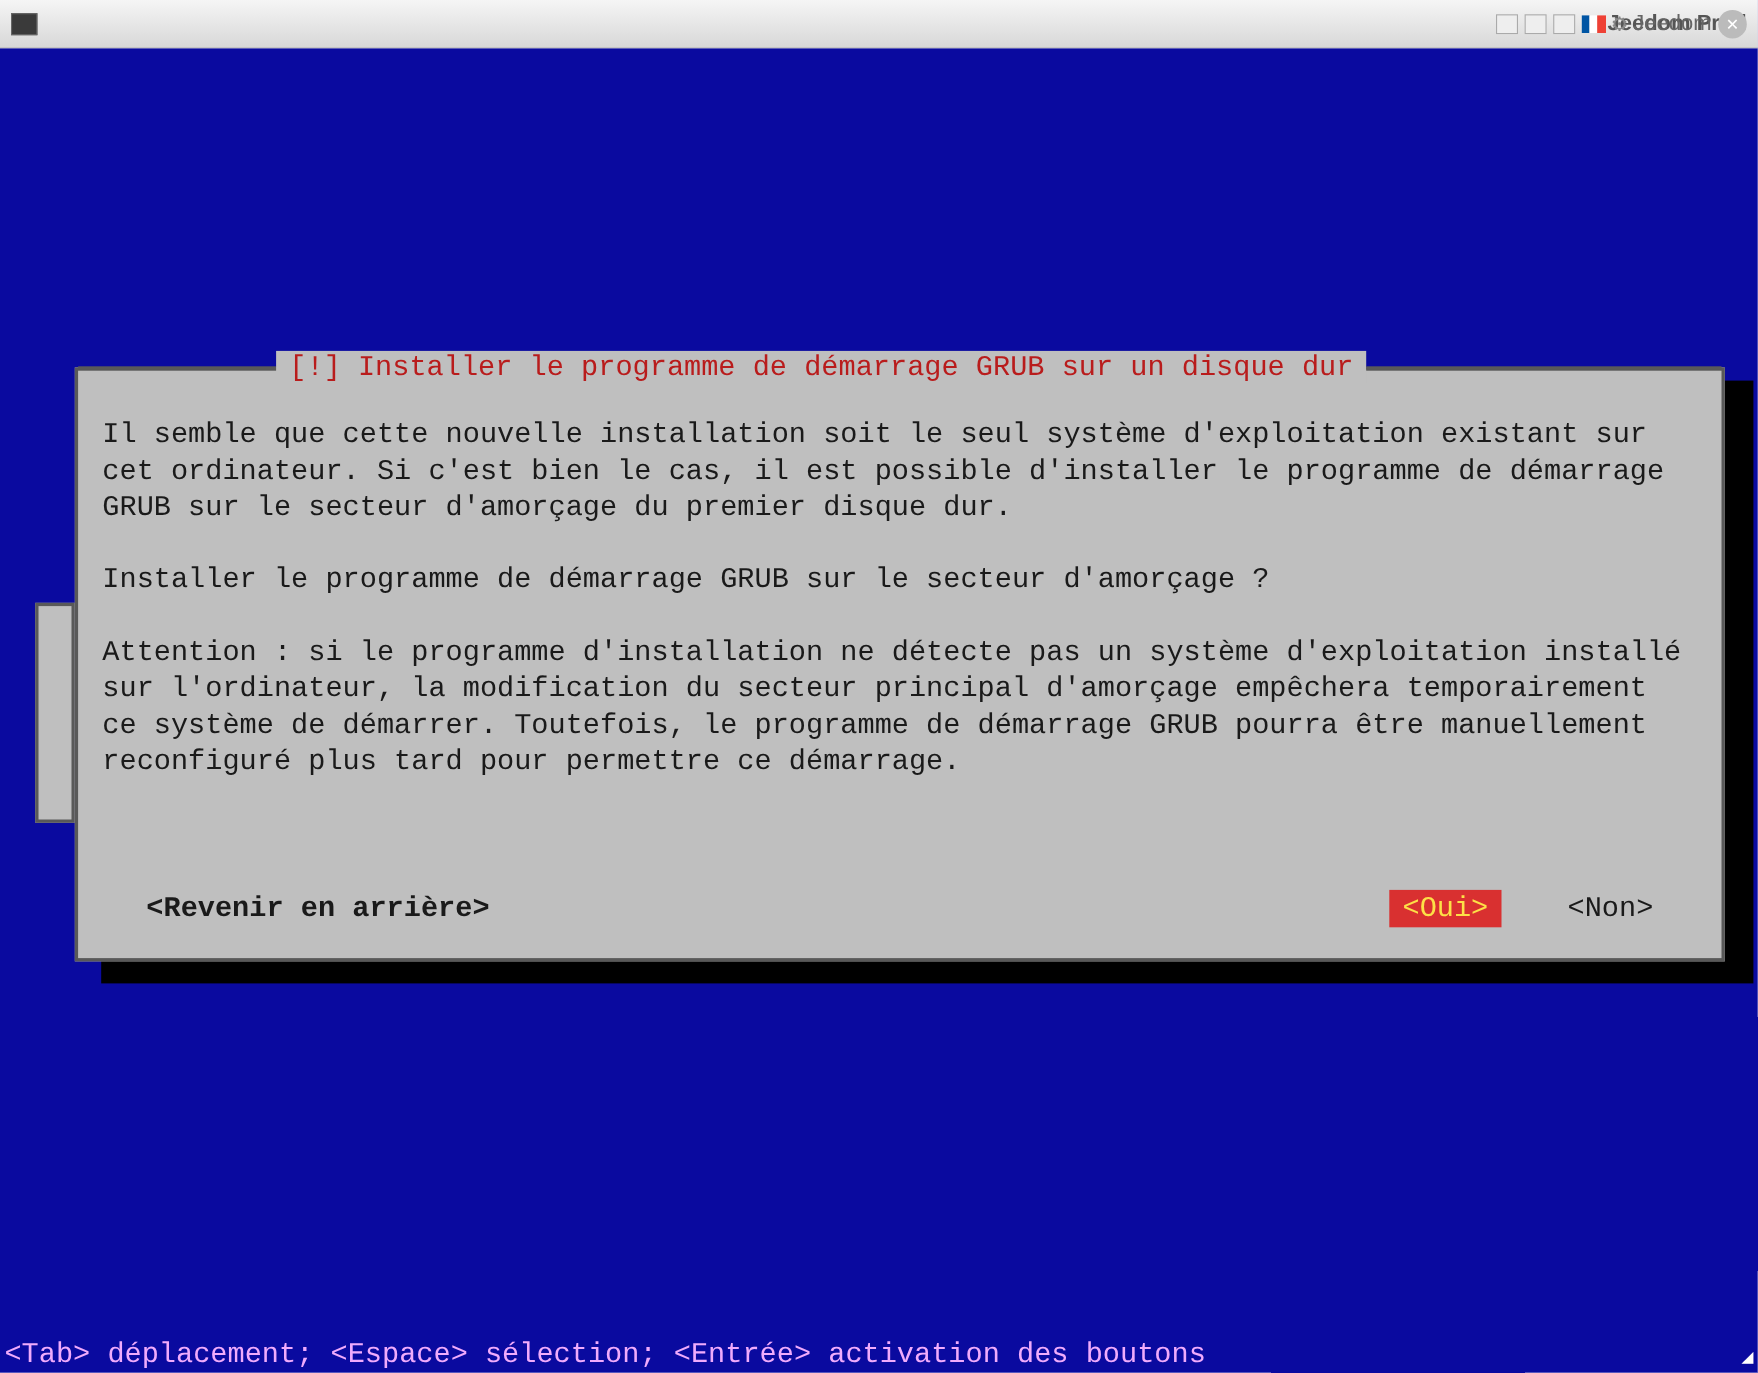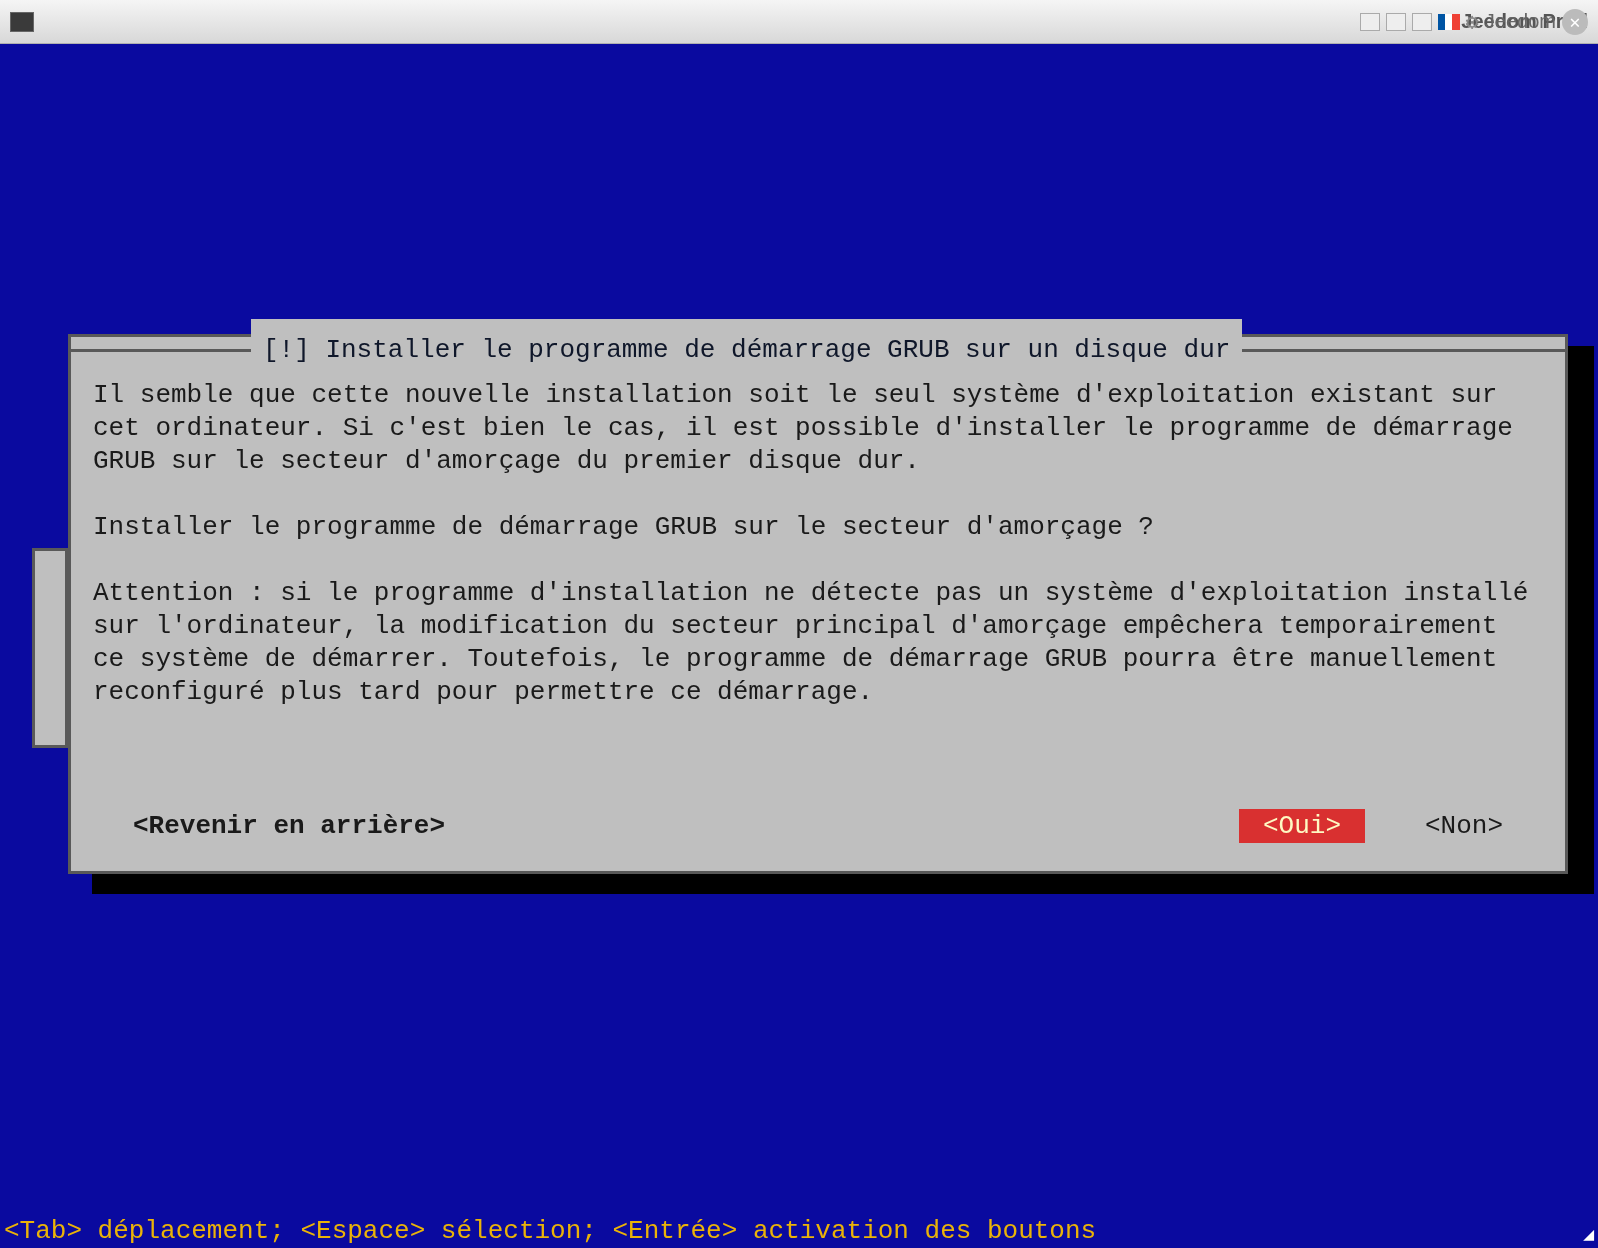--- a/index.html
+++ b/index.html
@@ -127,24 +127,24 @@
       align-items: center;
     }
     
     .title-line {
       height: 3px;
       background: #595959;
       flex: 1;
     }
     
     .dialog-title {
-      color: #0f172a;
+      color: #b91c1c;
       font-size: 26px;
       background: #bfbfbf;
-      padding: 16px 12px;
+      padding: 0 12px;
       font-family: "Courier New", monospace;
     }
     
     .dialog-text {
       color: #1a1a1a;
       font-size: 26px;
       line-height: 33px;
       font-family: Liberation Mono, monospace;
       margin-top: 24px;
     }
@@ -172,33 +172,33 @@
     
     .btn-right {
       margin-left: auto;
       display: flex;
       gap: 60px;
       padding-right: 40px;
     }
     
     .btn-yes {
       background: #d93030;
-      color: #fef9c3;
-      padding: 2px 24px;
+      color: #fde047;
+      padding: 2px 12px;
     }
     
     .btn-no {
       padding: 2px 0;
     }
     
     .footer-help {
       position: absolute;
       bottom: 2px;
       left: 4px;
-      color: #eab308;
+      color: #f0abfc;
       font-size: 26px;
       font-family: "Courier New", monospace;
     }
     
     .resize-grip {
       position: absolute;
       right: 4px;
       bottom: 4px;
       color: #fff;
       font-size: 18px;

